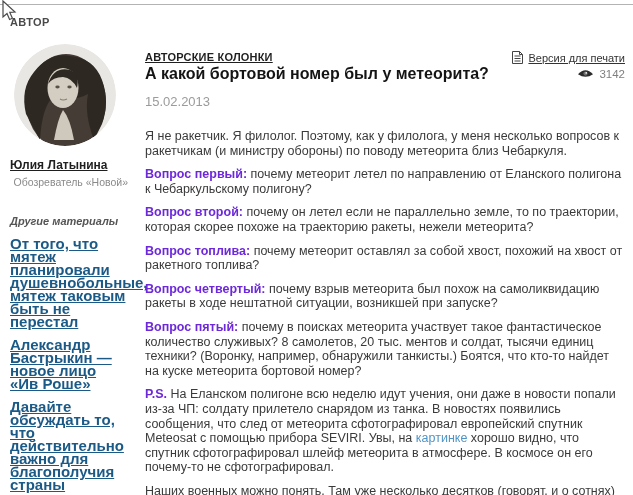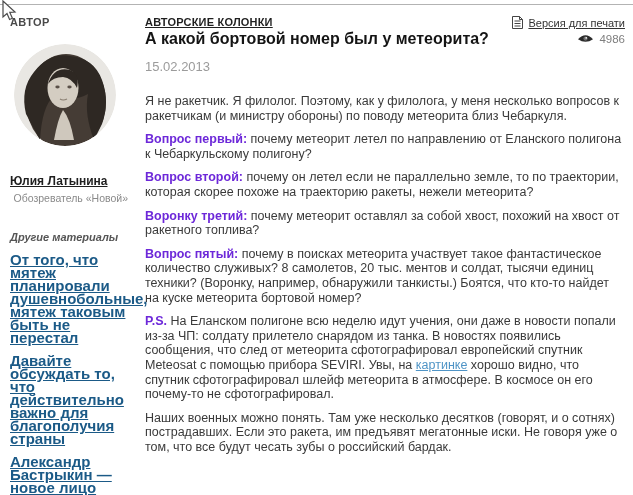--- a/index.html
+++ b/index.html
@@ -5,41 +5,41 @@
   html,body{margin:0;padding:0;background:#fff;}
   body{font-family:"Liberation Sans",sans-serif;-webkit-font-smoothing:antialiased;}
   .page{position:relative;width:633px;height:495px;background:#fff;overflow:hidden;}
   .top-rule{position:absolute;top:4px;left:0;width:633px;height:1px;background:#b3b3b3;}
   .cursor{position:absolute;top:0;left:1px;z-index:20;}
 
   
   .sidebar{position:absolute;left:10px;top:16px;width:118px;}
   .side-heading{font-size:11px;font-weight:bold;color:#4a4a4a;letter-spacing:.4px;}
   .avatar{margin:16px 0 0 4px;width:102px;height:102px;border-radius:50%;overflow:hidden;}
-  .author-name{display:inline-block;margin-top:28px;font-size:12px;font-weight:bold;color:#1f1f1f;text-decoration:underline;cursor:pointer;}
+  .author-name{display:inline-block;margin-top:12px;font-size:12px;font-weight:bold;color:#1f1f1f;text-decoration:underline;cursor:pointer;}
   .author-role{margin-top:3px;font-size:10.5px;color:#8a8a8a;text-align:right;}
   .other-materials{margin-top:27px;font-size:11px;font-weight:bold;font-style:italic;color:#555;}
   .side-link{display:block;margin-top:10px;font-size:15px;line-height:13px;font-weight:bold;color:#1b5a87;text-decoration:underline;cursor:pointer;}
   .all-materials{display:inline-block;margin-top:13px;font-size:9.5px;color:#56799b;letter-spacing:.2px;cursor:pointer;}
   .red-rule{margin-top:26px;width:110px;height:3px;background:#7a1d1d;}
 
   
   .content{position:absolute;left:145px;top:16px;width:480px;}
-  .content-header{display:flex;justify-content:space-between;align-items:flex-start;}
+  .content-header{display:flex;justify-content:space-between;align-items:flex-start;margin-top:35px;}
   .section-link{font-size:11px;font-weight:bold;color:#1f1f1f;text-decoration:underline;letter-spacing:.2px;cursor:pointer;}
   .print-link{display:flex;gap:5px;align-items:center;cursor:pointer;}
   .print-label{font-size:11px;color:#333;text-decoration:underline;}
   .title-row{display:flex;justify-content:space-between;align-items:flex-start;}
   .article-title{font-size:16px;font-weight:bold;color:#141414;width:396px;line-height:19px;}
   .views{display:flex;align-items:center;gap:5px;font-size:11.5px;color:#7e7e7e;margin-top:4px;}
   .article-date{margin-top:11px;font-size:13px;color:#9b9b9b;}
   .article-body{margin-top:20px;font-size:12.5px;line-height:14.6px;color:#3a3a3a;}
   .para{margin:0 0 9px 0;}
   .lead{color:#6d28d9;}
-  .body-link{color:#4f94c6;text-decoration:underline;cursor:pointer;}
+  .body-link{color:#4f94c6;cursor:pointer;}
 </style>
 </head>
 <body>
 
 <div class="page">
   <div class="top-rule"></div>
 
   <svg class="cursor" width="20" height="24" viewBox="0 0 20 24">
     <path d="M2 1 L2 17 L6 13.5 L8.6 19.5 L11.4 18.3 L8.8 12.4 L14 12 Z" fill="#fdfdfd" stroke="#4a4a4a" stroke-width="1.2"></path>
   </svg>
@@ -67,22 +67,22 @@
         </g>
       </svg>
     </div>
 
     <a class="author-name">Юлия Латынина</a>
     <div class="author-role">Обозреватель «Новой»</div>
 
     <div class="other-materials">Другие материалы</div>
 
     <a class="side-link">От того, что мятеж планировали душевнобольные, мятеж таковым быть не перестал</a>
+    <a class="side-link">Александр Бастрыкин — новое лицо «Ив Роше»</a>
     <a class="side-link">Давайте обсуждать то, что действительно важно для благополучия страны</a>
-    <a class="side-link">Александр Бастрыкин — новое лицо «Ив Роше»</a>
 
     <a class="all-materials">ВСЕ МАТЕРИАЛЫ АВТОРА</a>
 
     <div class="red-rule"></div>
     
     
   </aside>
 
   <main class="content">
     <div class="content-header">
@@ -100,29 +100,30 @@
     </div>
 
     <div class="title-row">
       <h1 class="article-title" style="margin:0;">А какой бортовой номер был у метеорита?</h1>
       <div class="views">
         <svg width="17" height="10" viewBox="0 0 17 10">
           <path d="M1 5.2 Q8.5 -2.5 16 5.2 Q8.5 10.5 1 5.2 Z" fill="#2b2b2b"></path>
           <circle cx="8.5" cy="4.6" r="2.1" fill="#6d6d6d"></circle>
           <circle cx="9.2" cy="3.9" r="0.8" fill="#fff"></circle>
         </svg>
-        <span>4986</span>
+        <span>3142</span>
       </div>
     </div>
 
     <div class="article-date">15.02.2013</div>
 
     <div class="article-body">
       <p class="para"><b class="lead"></b><span>Я не ракетчик. Я филолог. Поэтому, как у филолога, у меня несколько вопросов к ракетчикам (и министру обороны) по поводу метеорита близ Чебаркуля.</span></p>
       <p class="para"><b class="lead">Вопрос первый:</b><span> почему метеорит летел по направлению от Еланского полигона к Чебаркульскому полигону?</span></p>
       <p class="para"><b class="lead">Вопрос второй:</b><span> почему он летел если не параллельно земле, то по траектории, которая скорее похоже на траекторию ракеты, нежели метеорита?</span></p>
-      <p class="para"><b class="lead">Воронку третий:</b><span> почему метеорит оставлял за собой хвост, похожий на хвост от ракетного топлива?</span></p>
+      <p class="para"><b class="lead">Вопрос топлива:</b><span> почему метеорит оставлял за собой хвост, похожий на хвост от ракетного топлива?</span></p>
+      <p class="para"><b class="lead">Вопрос четвертый:</b><span> почему взрыв метеорита был похож на самоликвидацию ракеты в ходе нештатной ситуации, возникшей при запуске?</span></p>
       <p class="para"><b class="lead">Вопрос пятый:</b><span> почему в поисках метеорита участвует такое фантастическое количество служивых? 8 самолетов, 20 тыс. ментов и солдат, тысячи единиц техники? (Воронку, например, обнаружили танкисты.) Боятся, что кто-то найдет на куске метеорита бортовой номер?</span></p>
       <p class="para"><b class="lead">P.S.</b><span> На Еланском полигоне всю неделю идут учения, они даже в новости попали из-за ЧП: солдату прилетело снарядом из танка. В новостях появились сообщения, что след от метеорита сфотографировал европейский спутник Meteosat с помощью прибора SEVIRI. Увы, на </span><a class="body-link">картинке</a><span> хорошо видно, что спутник сфотографировал шлейф метеорита в атмосфере. В космосе он его почему-то не сфотографировал.</span></p>
       <p class="para"><b class="lead"></b><span>Наших военных можно понять. Там уже несколько десятков (говорят, и о сотнях) пострадавших. Если это ракета, им предъявят мегатонные иски. Не говоря уже о том, что все будут чесать зубы о российский бардак.</span></p>
     </div>
   </main>
 </div>
 
 </body></html>

